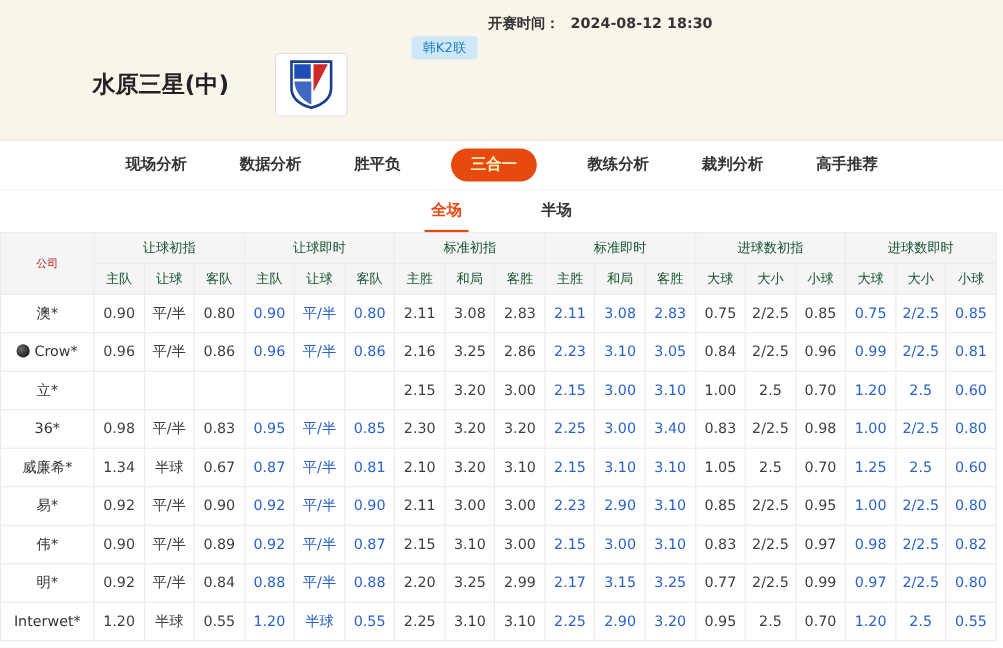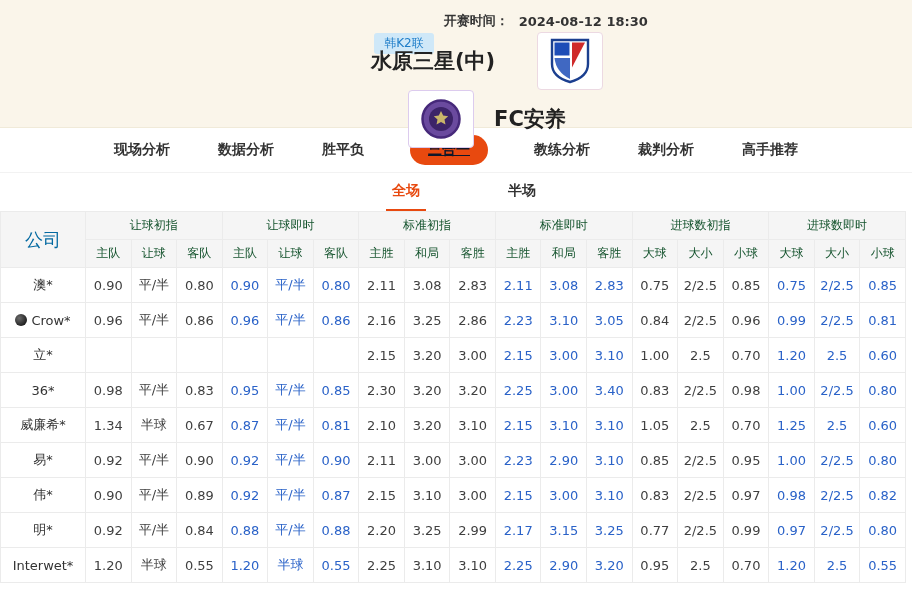--- a/index.html
+++ b/index.html
@@ -18,21 +18,21 @@
     display:flex; justify-content:center; align-items:center;
     gap:10px; padding-top:10px; height:32px; padding-left:110px;
   }
   .league-badge {
     background:#cfe8f8; color:#1e7dc8; font-size:12px;
     padding:3px 10px; border-radius:3px; line-height:1.2;margin-top:45px;
   }
   .kickoff-label, .kickoff-time { font-size:13px; font-weight:bold; color:#333; }
   .teams-row {
     display:flex; align-items:center; justify-content:space-between;
-    height:90px; padding:0 22px 0 84px; position:relative;flex-direction:column;
+    height:90px; padding:0 22px 0 84px; position:relative;
   }
   .team { display:flex; align-items:center; }
   .team.home { gap:42px; }
   .team.away { gap:20px; }
   .team-name { font-size:21px; font-weight:bold; color:#222; }
   .logo-card {
     width:66px; height:58px; background:#fff; border-radius:4px;
     display:flex; align-items:center; justify-content:center;
   }
   .logo-card.home { border:1px solid #ecd9e2; }
@@ -47,44 +47,44 @@
   
   .nav-bar {
     height:45px; background:#fff; display:flex; align-items:center;
     justify-content:center; gap:44px; border-bottom:1px solid #f2f2f2;text-align:center;
   }
   .nav-tab {
     font-size:14px; font-weight:bold; color:#333; cursor:pointer;
     padding:6px 2px; white-space:nowrap;
   }
   .nav-tab.active {
-    background:var(--accent); color:#0f172a; padding:6px 18px;
-    border-radius:16px; font-weight:bold;text-decoration:underline;
+    background:var(--accent); color:#fef9c3; padding:6px 18px;
+    border-radius:16px; font-weight:bold;
   }
 
   
   .subtab-bar {
     height:38px; display:flex; align-items:flex-end; justify-content:center;
     gap:60px; background:#fff;
   }
   .scope-tab {
     font-size:14px; font-weight:bold; color:#333; cursor:pointer;
-    padding:8px 6px 9px; border-bottom:2px solid transparent;margin-left:16px;
+    padding:8px 6px 9px; border-bottom:2px solid transparent;
   }
   .scope-tab.active { color:var(--accent); border-bottom-color:var(--accent); }
 
   
   .table-wrap { width:906px; }
   table { border-collapse:collapse; table-layout:fixed; width:906px; }
   th, td { border:1px solid #ebebeb; text-align:center; }
   thead th {
     background:#f5f5f5; color:#14532d; font-weight:normal; font-size:12px;
     height:28px;
   }
-  th.company-h { width:85px; background:#f5f5f5; color:#0369a1; font-size:18px; }
+  th.company-h { width:85px; background:#f5f5f5; color:#b91c1c; font-size:10px; }
   tbody td { height:35px; font-size:13px; color:#3f3f3f; background:#fff; }
   tbody td.live { color:var(--live-blue); }
   td.company {
     color:#333; font-size:13px; cursor:pointer; background:#fff;
   }
   .company-icon {
     display:inline-block; width:12px; height:12px; border-radius:50%;
     background:radial-gradient(circle at 35% 35%, #6b6b6b, #222 70%);
     vertical-align:-1px; margin-right:4px;
   }
@@ -104,30 +104,20 @@
       <div class="team home">
         <span class="team-name">水原三星(中)</span>
         <div class="logo-card home">
           <svg width="40" height="46" viewBox="0 0 40 46" aria-hidden="true">
             <path d="M2 2 h36 v24 q0 13 -18 18 q-18 -5 -18 -18 z" fill="#ffffff" stroke="#1b3f8f" stroke-width="2.4"></path>
             <path d="M4.5 4.5 h15 v13 h-15 z" fill="#1e4db7"></path>
             <path d="M22 4.5 h13 l-13 25 z" fill="#cf2a2a"></path>
             <path d="M4.5 20 q1.5 14 15.5 21 v-21 z" fill="#1e4db7" opacity="0.85"></path>
           </svg>
         </div>
-      </div>
-      <div class="team away">
-        <div class="logo-card away">
-          <svg width="42" height="42" viewBox="0 0 42 42" aria-hidden="true">
-            <circle cx="21" cy="21" r="18.5" fill="#6a4a9e" stroke="#46297a" stroke-width="2.5"></circle>
-            <circle cx="21" cy="21" r="12" fill="#3c2468"></circle>
-            <path d="M21 13 l2.2 4.6 5 .6 -3.7 3.4 1 4.9 -4.5 -2.5 -4.5 2.5 1 -4.9 -3.7 -3.4 5 -.6 z" fill="#c9b56a"></path>
-          </svg>
-        </div>
-        <span class="team-name">FC安养</span>
       </div>
     </div>
   </div>
 
   <div class="nav-bar">
       <div class="nav-tab">现场分析</div>
       <div class="nav-tab">数据分析</div>
       <div class="nav-tab">胜平负</div>
       <div class="nav-tab active">三合一</div>
       <div class="nav-tab">教练分析</div>

